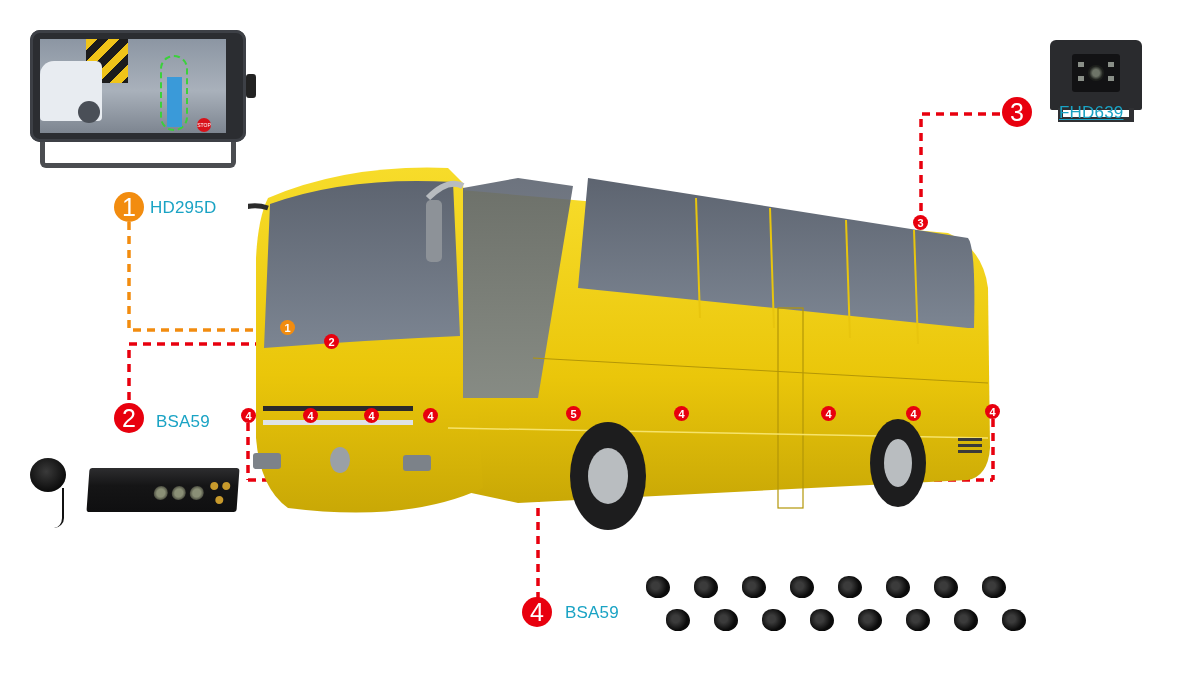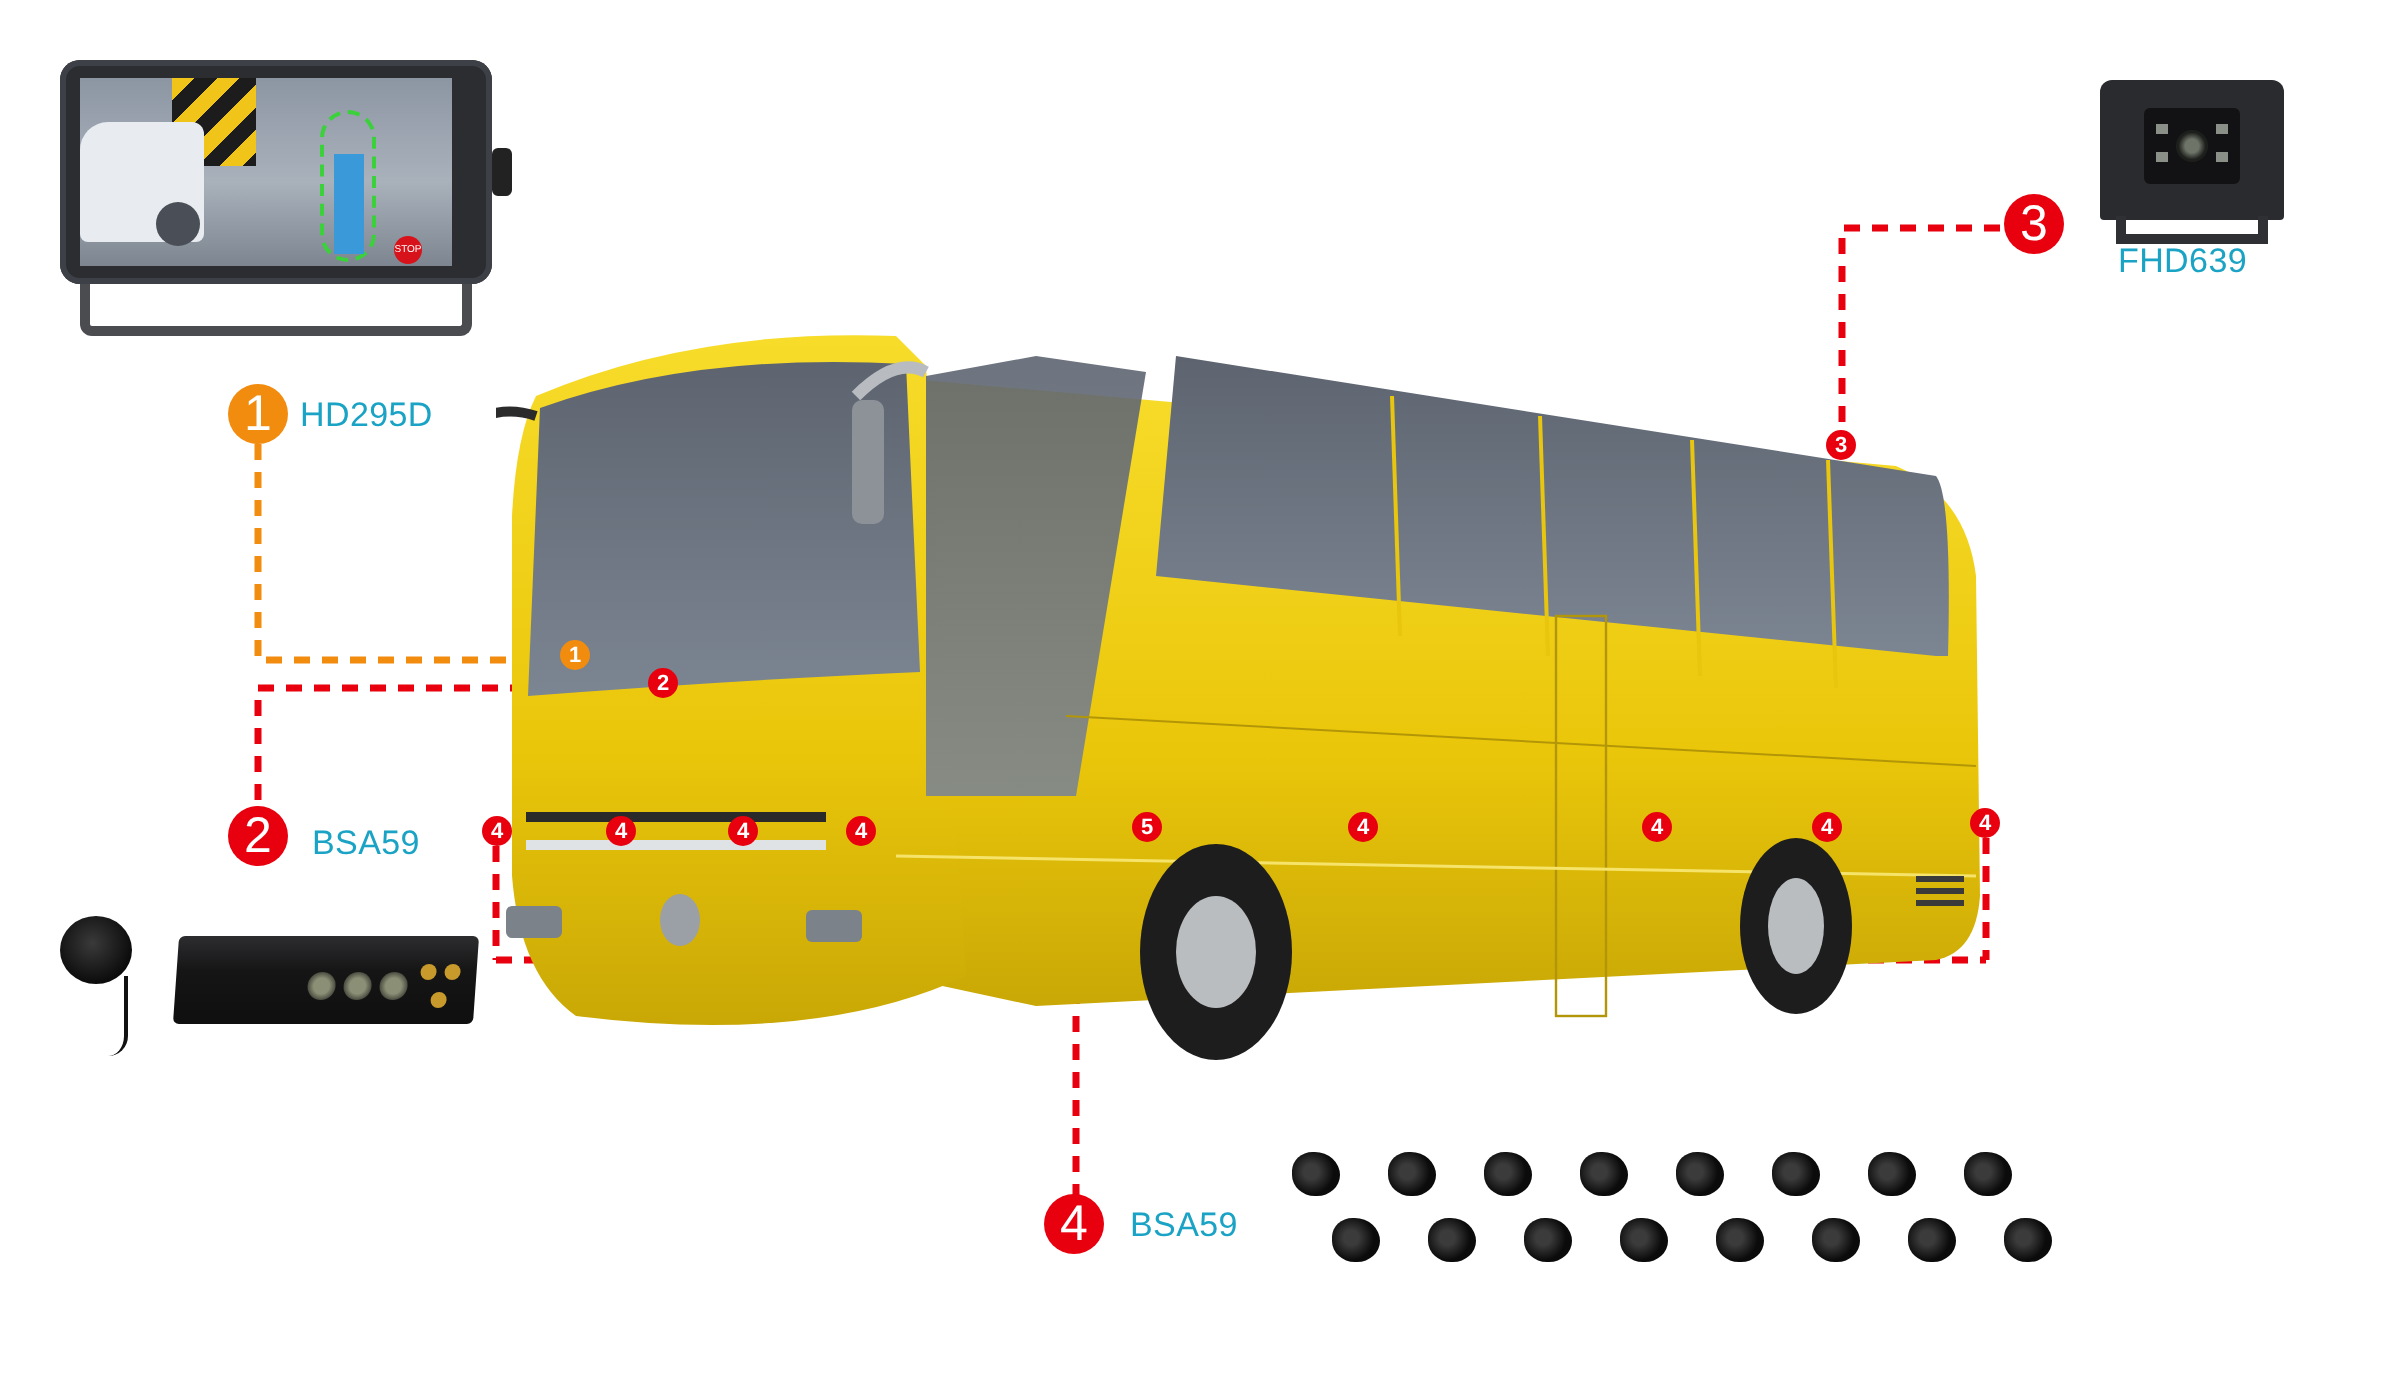--- a/index.html
+++ b/index.html
@@ -98,21 +98,21 @@
   <div class="face">
     <div class="lens"></div>
     <div class="led" style="left:6px;top:8px;"></div>
     <div class="led" style="left:6px;top:22px;"></div>
     <div class="led" style="left:36px;top:8px;"></div>
     <div class="led" style="left:36px;top:22px;"></div>
   </div>
 </div>
 <div class="abs camera-stand"></div>
 <div class="badge big red" style="left:1002px;top:97px;">3</div>
-<div class="abs label" style="left:1059px;top:121px;">FHD639</div>
+<div class="abs label" style="left:1059px;top:103px;text-decoration:underline;">FHD639</div>
 
 <div class="abs mic"></div>
 <div class="abs mic-cable"></div>
 <div class="abs dvr">
   <div class="port" style="left:66px;"></div>
   <div class="port" style="left:84px;"></div>
   <div class="port" style="left:102px;"></div>
   <div class="ant" style="left:122px;top:14px;"></div>
   <div class="ant" style="left:134px;top:14px;"></div>
   <div class="ant" style="left:128px;top:28px;"></div>

